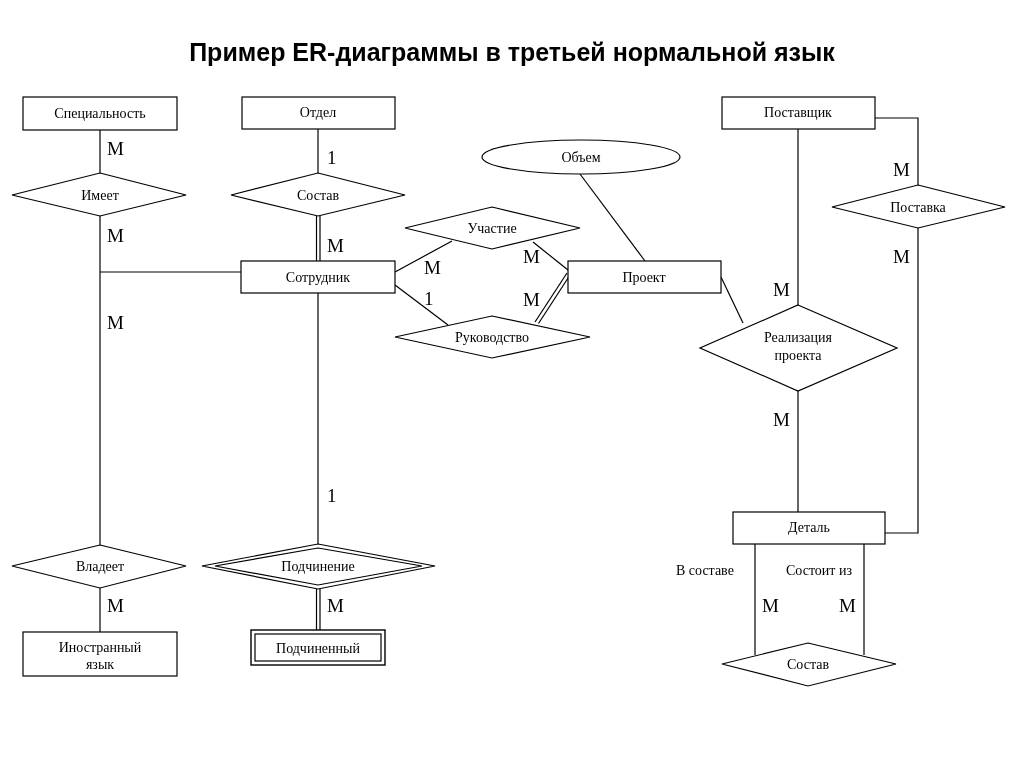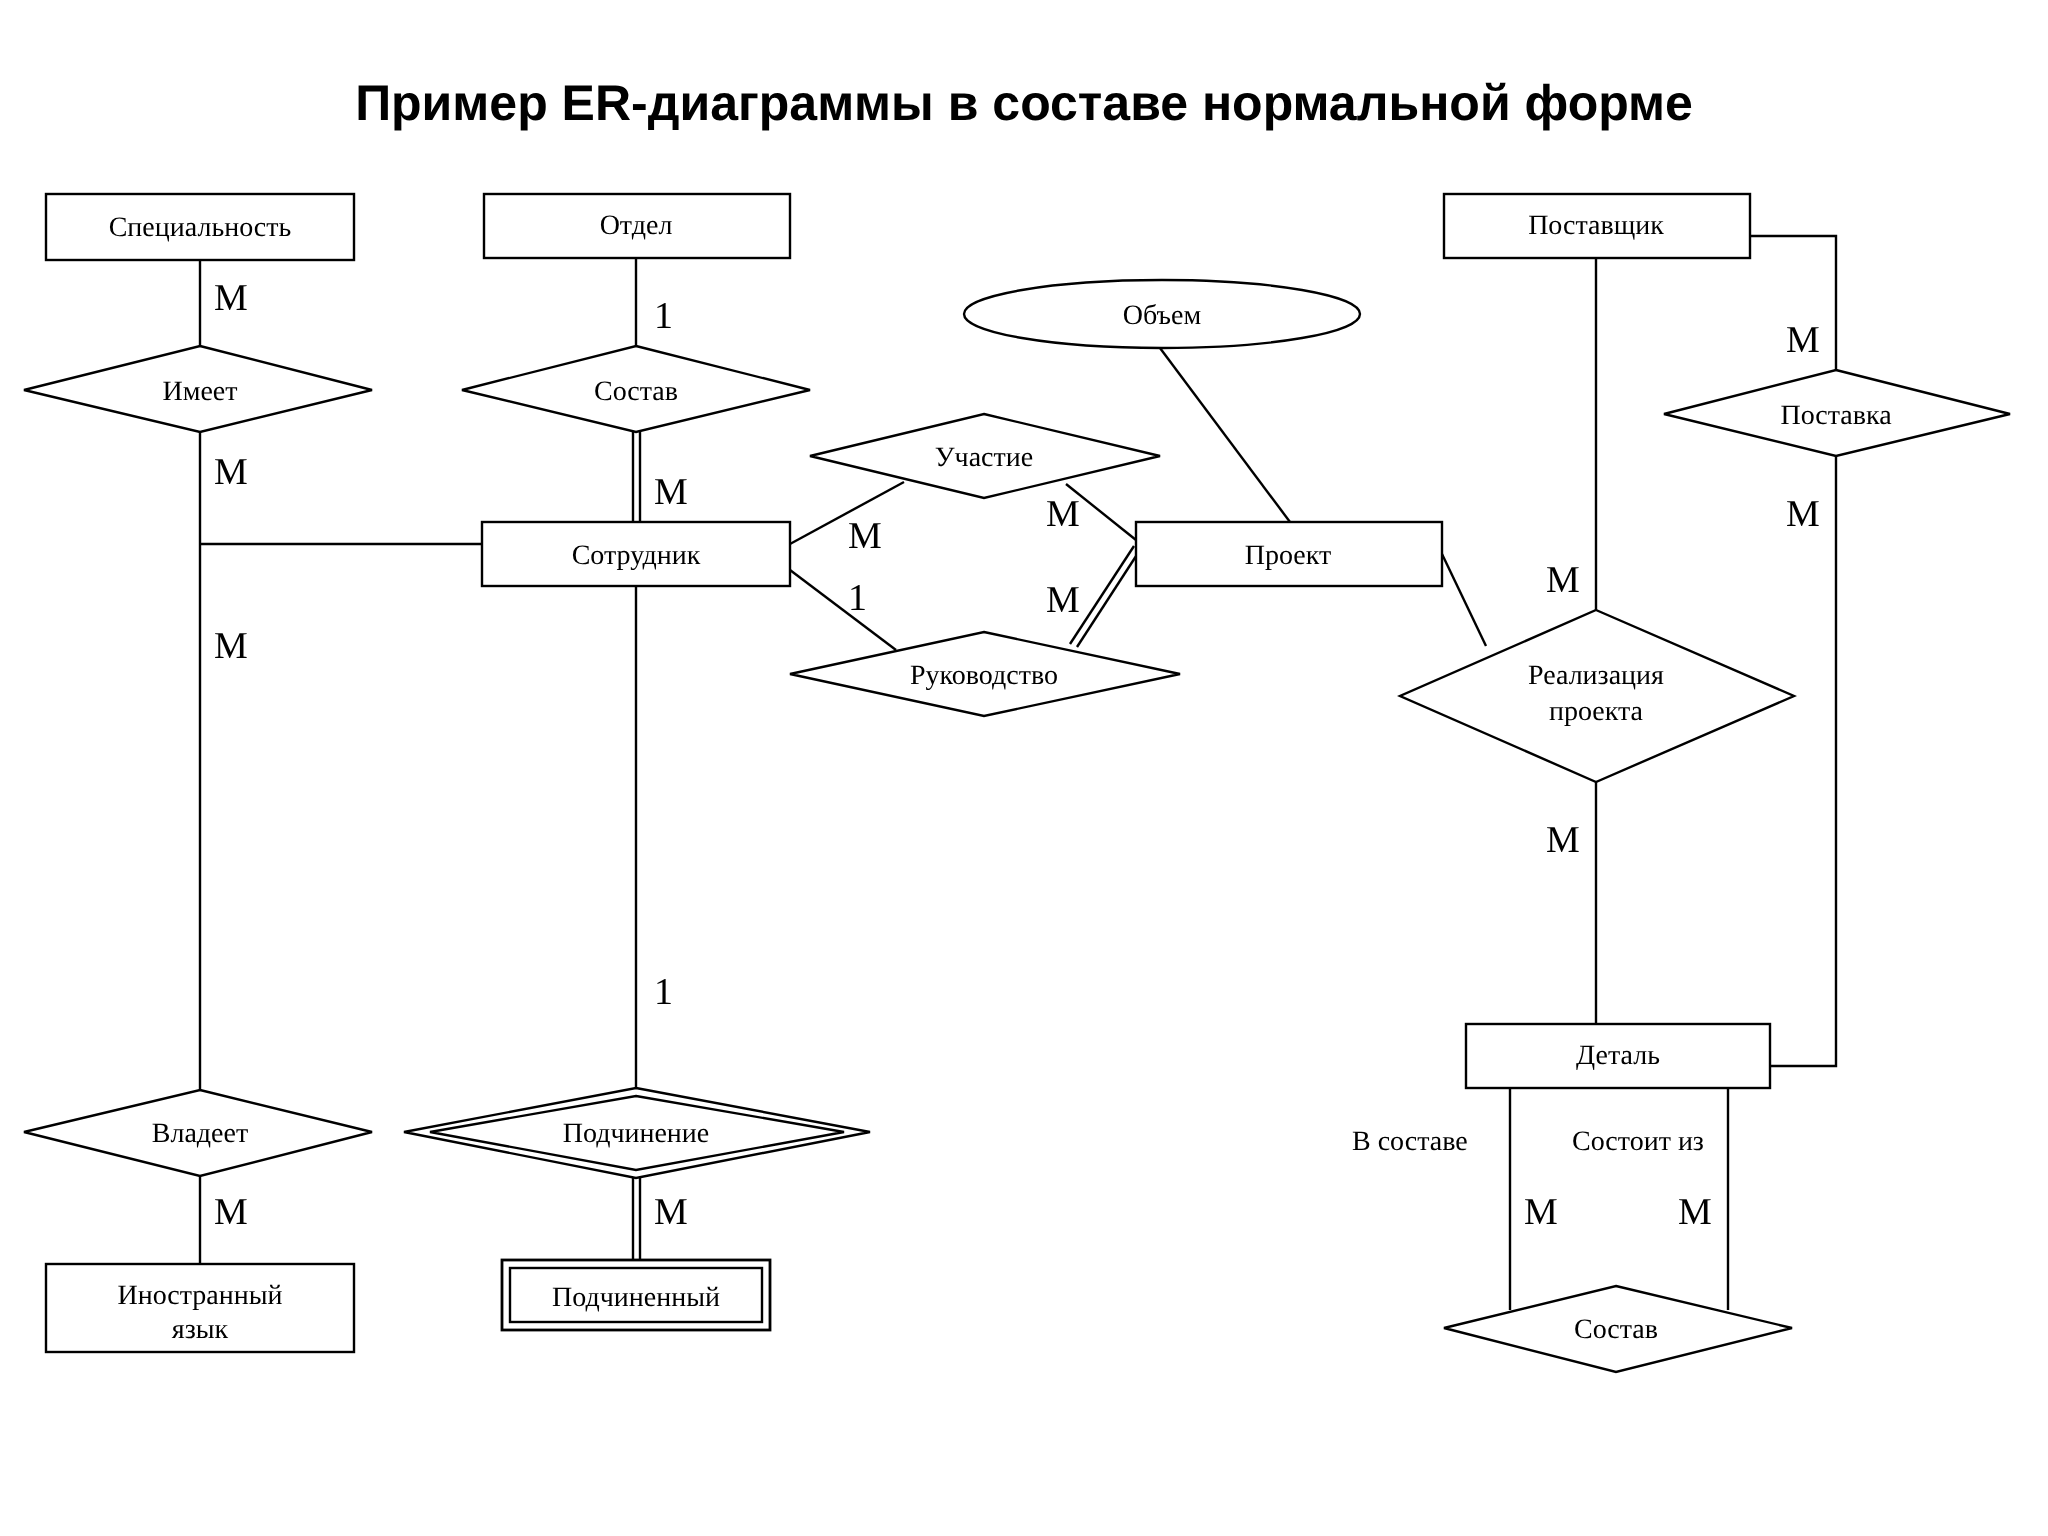--- a/index.html
+++ b/index.html
@@ -10,21 +10,21 @@
   }
   svg { position: absolute; left: 0; top: 0; }
   .lbl { font-family: "Liberation Serif", serif; font-size: 14px; fill: #000; }
   .card { font-family: "Liberation Serif", serif; font-size: 19px; fill: #000; }
   .shape { fill: #fff; stroke: #000; stroke-width: 1.2; }
   .ln { stroke: #000; stroke-width: 1.2; fill: none; }
 </style>
 </head>
 <body>
 
-<div class="title">Пример ER-диаграммы в составе нормальной форме</div>
+<div class="title">Пример ER-диаграммы в третьей нормальной язык</div>
 
 <svg width="1024" height="768">
 
   <g>
 
     <line class="ln" x1="100" y1="130" x2="100" y2="173"></line>
 
     <line class="ln" x1="100" y1="216" x2="100" y2="545"></line>
 
     <line class="ln" x1="100" y1="272" x2="241" y2="272"></line>

